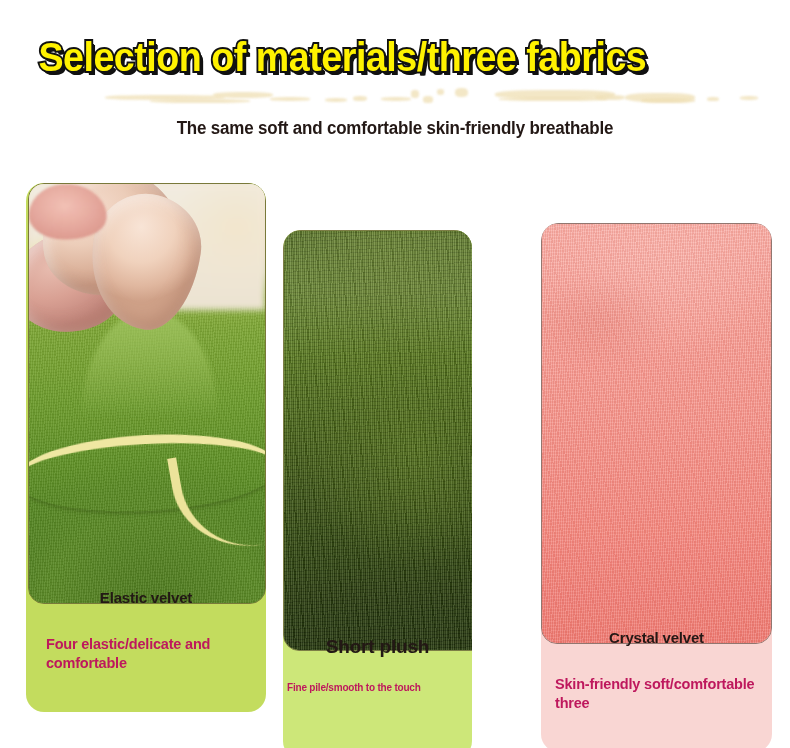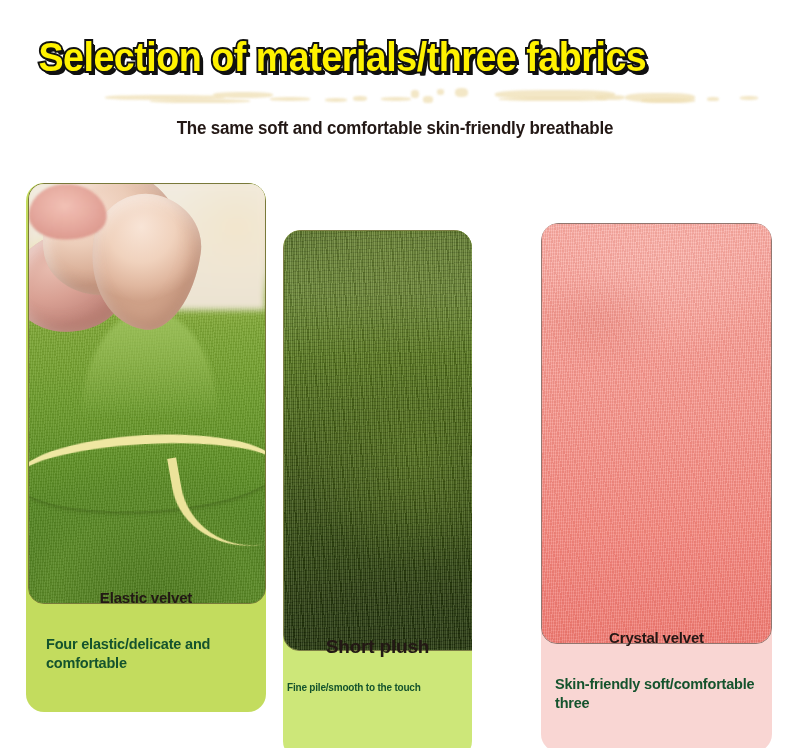--- a/index.html
+++ b/index.html
@@ -92,21 +92,21 @@
   .labels{
     position:absolute;left:0;bottom:0;width:100%;height:145px;
   }
   .name{
     position:absolute;left:0;top:22px;width:100%;
     text-align:center;font-weight:bold;color:#231815;
     letter-spacing:-0.2px;
   }
   .desc{
     position:absolute;left:18px;top:68px;width:86%;
-    text-align:left;font-weight:bold;color:#14532d;
+    text-align:left;font-weight:bold;color:#be185d;
     line-height:1.28;letter-spacing:-0.2px;
   }
   .card-1 .name{font-size:15px;}
   .card-2 .name{font-size:19px;}
   .card-3 .name{font-size:15px;}
   .card-1 .desc{font-size:14.5px;left:20px;width:88%;}
   .card-2 .desc{font-size:10px;left:4px;width:95%;}
   .card-3 .desc{font-size:14.5px;left:14px;width:92%;}
 
   

